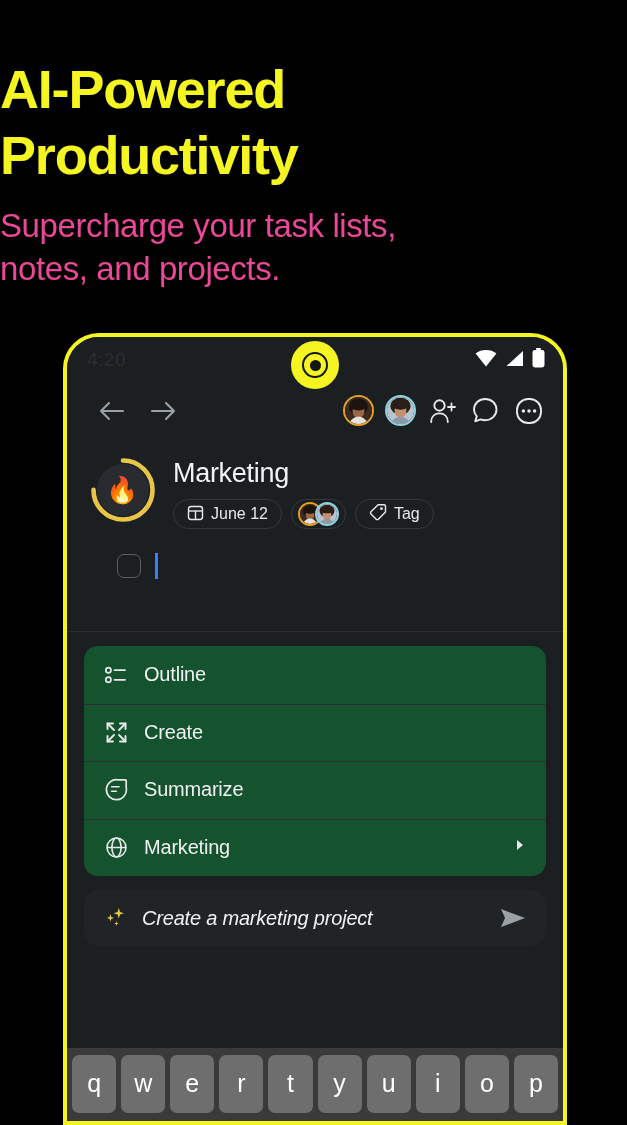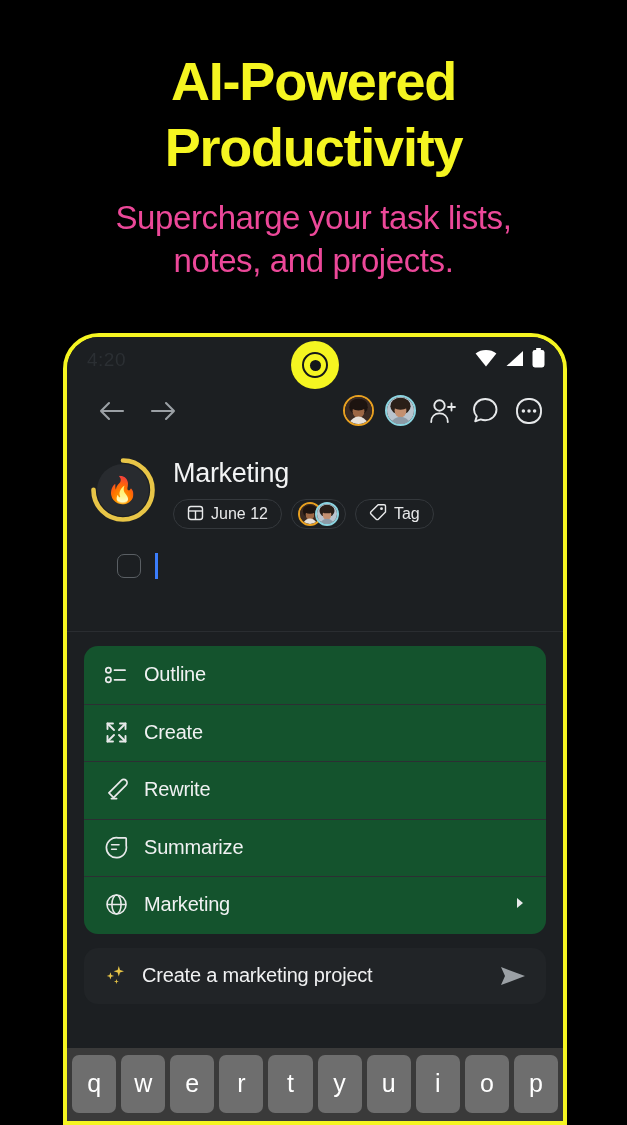--- a/index.html
+++ b/index.html
@@ -5,21 +5,21 @@
   * { box-sizing: border-box; margin: 0; padding: 0; }
   html, body {
     width: 627px; height: 1125px;
     background: #000000;
     font-family: "Liberation Sans", sans-serif;
     overflow: hidden;
   }
   #root { position: relative; width: 627px; height: 1125px; background: #000; }
 
   
-  .hero { position: absolute; left: 0; top: 4px; width: 627px; text-align: center; }
+  .hero { position: absolute; left: 0; top: 12px; width: 627px; }
   .hero-title {
     margin-top: 44px;
     font-size: 54px;
     line-height: 66px;
     font-weight: bold;
     letter-spacing: -1.2px;
     color: #F5F521;
     white-space: pre-line;
   }
   .hero-sub {
@@ -165,20 +165,21 @@
 
   
   .prompt {
     margin: 14px 17px 0 17px;
     height: 56px;
     background: #212427;
     border-radius: 14px;
     display: flex; align-items: center;
     padding: 0 18px 0 20px;
     gap: 14px;
+    font-style: italic;
   }
   .prompt-spark { width: 24px; height: 24px; flex: 0 0 24px; }
   .prompt-text { font-size: 20px; color: #F0F1F2; letter-spacing: -0.2px; }
   .prompt-send { margin-left: auto; width: 30px; height: 30px; }
 
   
   .keyboard {
     position: absolute; left: 0; right: 0; bottom: 0;
     height: 73px;
     background: #3A3A3A;
@@ -389,31 +390,20 @@
                 <path d="M2.5 15 V20.5 H8"></path>
                   <path d="M2.5 20.5 L9 14"></path>
                 <path d="M15 20.5 H20.5 V15"></path>
                   <path d="M20.5 20.5 L14 14"></path>
               </g>
             </svg>
           </span>
           <span class="menu-label">Create</span>
         </div>
 
-        <div class="menu-row">
-          <span class="menu-ico">
-            <svg width="23" height="23" viewBox="0 0 23 23">
-              <g stroke="#E8E9EA" stroke-width="1.7" fill="none" stroke-linejoin="round" stroke-linecap="round">
-                <path d="M16.4 2.4 A3.3 3.3 0 0 1 21.1 7.1 L8.6 19.6 L3.9 14.9 Z"></path>
-                <path d="M6.4 20.6 H11.6"></path>
-              </g>
-            </svg>
-          </span>
-          <span class="menu-label">Rewrite</span>
-        </div>
 
         <div class="menu-row">
           <span class="menu-ico">
             <svg width="23" height="23" viewBox="0 0 23 23">
               <path d="M13.2 1.8 A10 10 0 1 0 21.2 9.6 V2.6 A0.8 0.8 0 0 0 20.4 1.8 Z" stroke="#E8E9EA" stroke-width="1.7" fill="none" stroke-linejoin="round"></path>
               <path d="M6.6 8.8 H14" stroke="#E8E9EA" stroke-width="1.6" stroke-linecap="round"></path>
               <path d="M6.6 13.2 H11.4" stroke="#E8E9EA" stroke-width="1.6" stroke-linecap="round"></path>
             </svg>
           </span>
           <span class="menu-label">Summarize</span>

